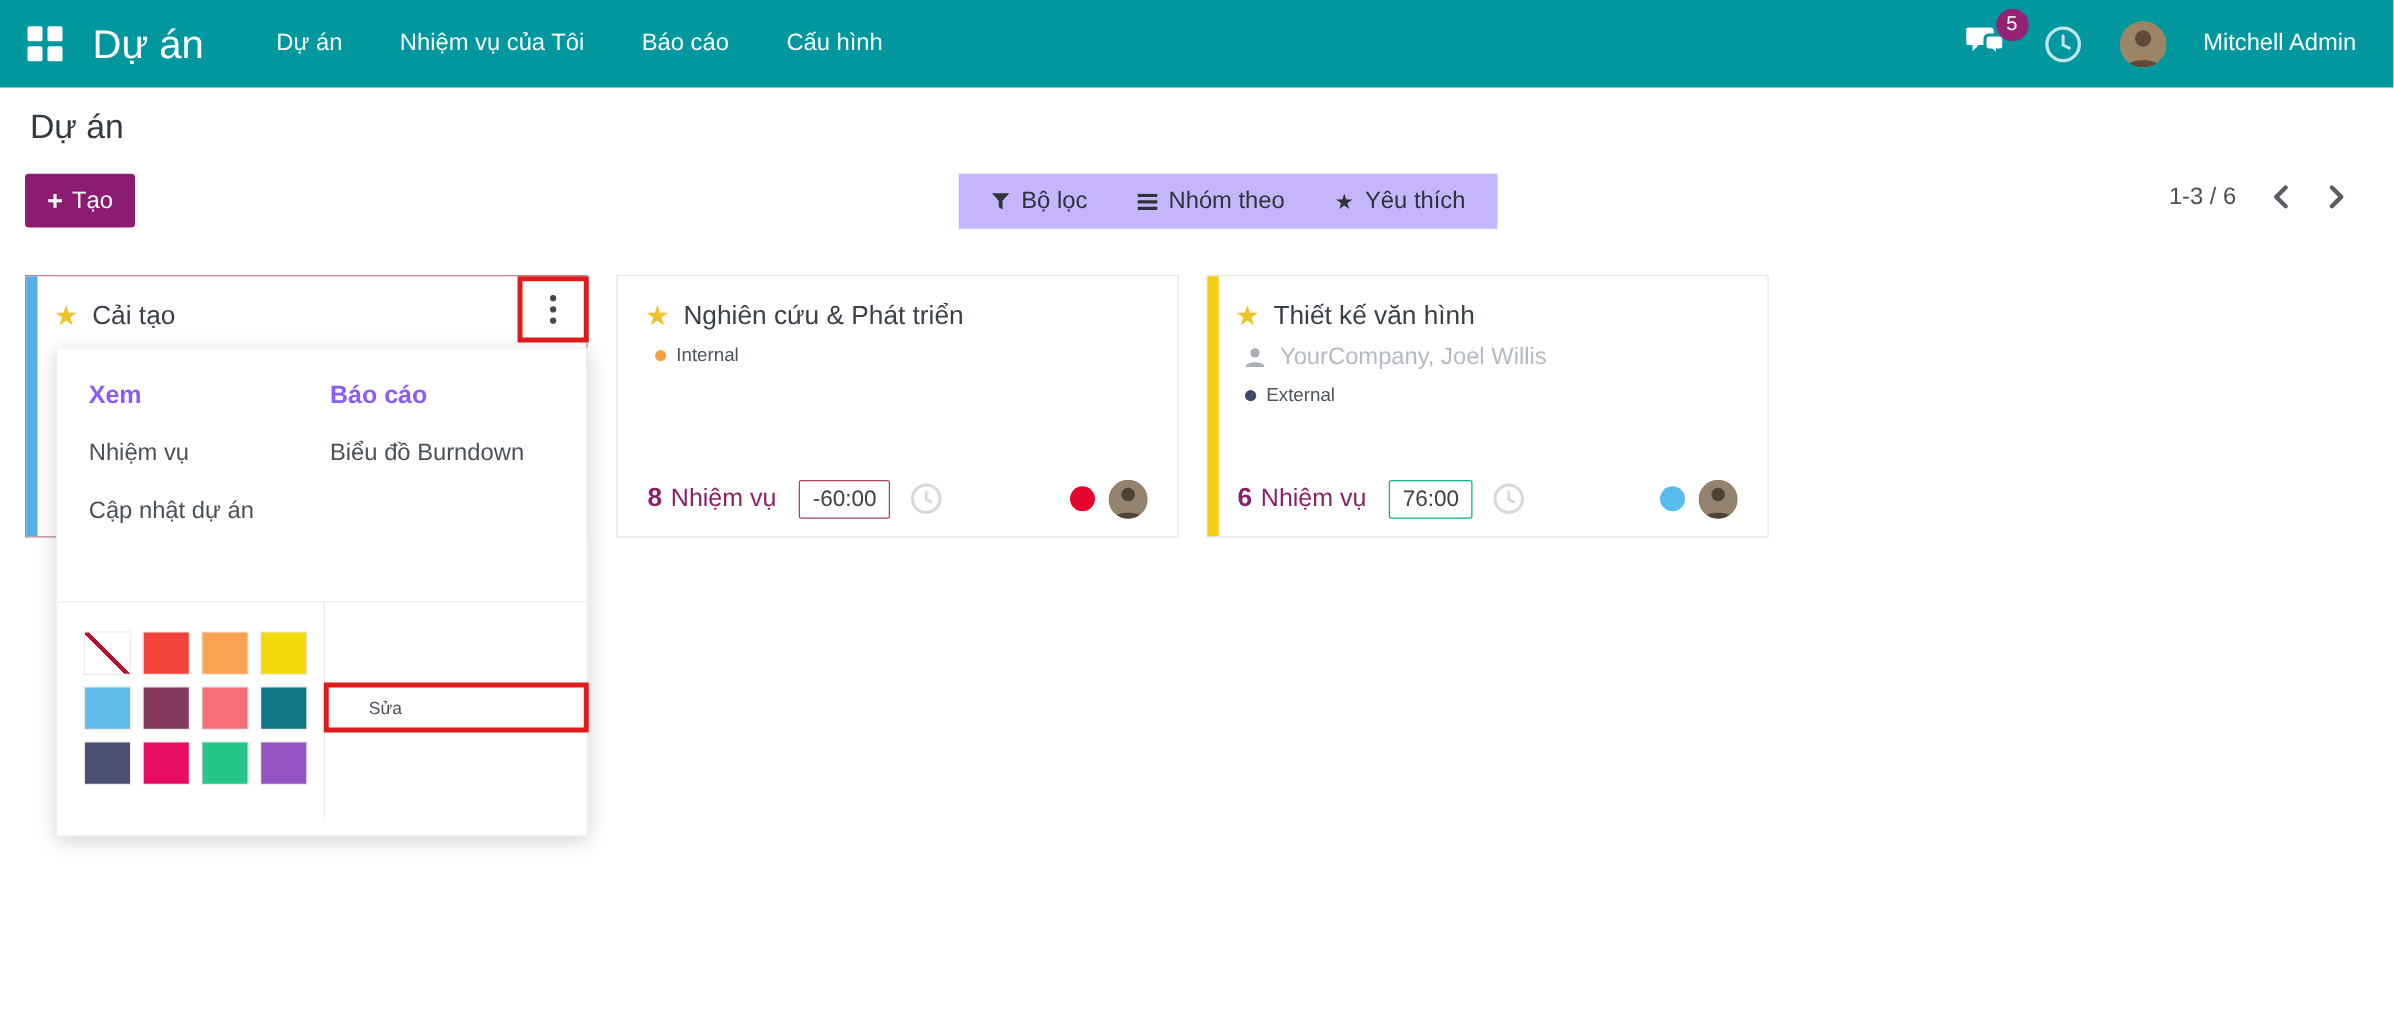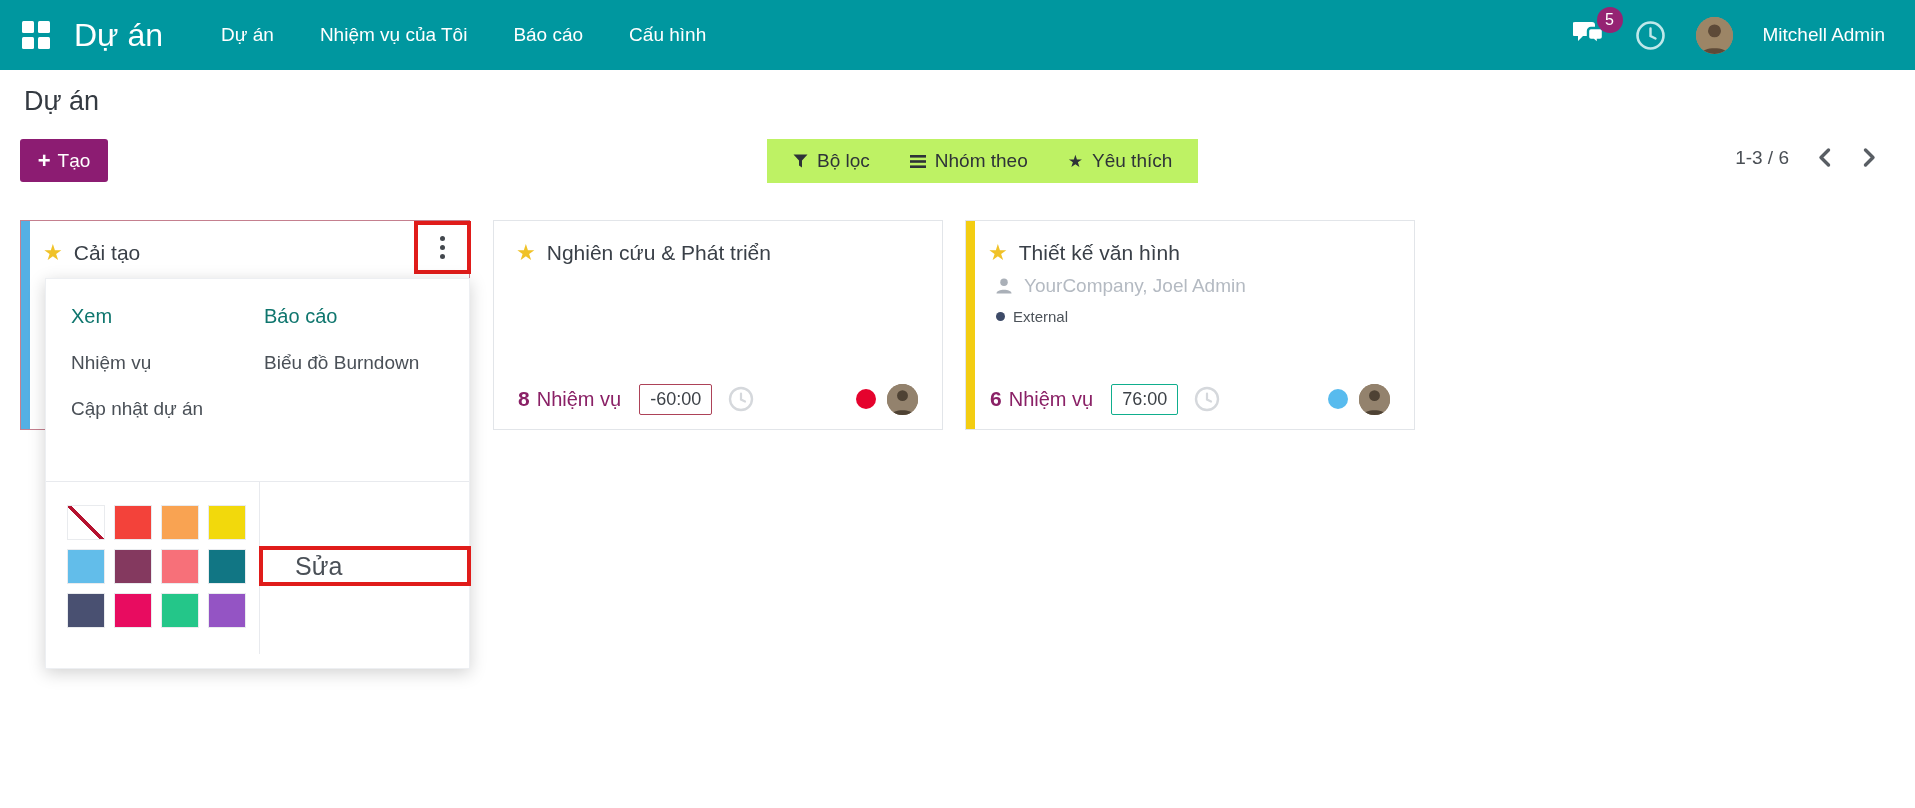--- a/index.html
+++ b/index.html
@@ -27,21 +27,21 @@
   .create-btn { position: absolute; left: 20px; top: 139px; width: 88px; height: 43px;
                 background: #8c1c72; color: #fff; border: none; border-radius: 3px;
                 font-size: 19px; font-family: inherit; display: flex; align-items: center;
                 justify-content: center; gap: 7px; cursor: pointer; }
   .create-btn .plus { font-size: 22px; font-weight: bold; line-height: 1; }
   .search-area { position: absolute; left: 767px; top: 84px; width: 1120px; }
   .search-input { width: 100%; border: none; border-bottom: 1px solid #d6d9dc; background: transparent;
                   font-size: 20px; font-family: inherit; color: #3a4047; padding: 8px 44px 12px 10px; outline: none; }
   .search-input::placeholder { color: #83898f; }
   .search-icon { position: absolute; right: 2px; top: 6px; cursor: pointer; }
-  .filter-bar { position: absolute; left: 767px; top: 139px; height: 44px; background: #bef264;
+  .filter-bar { position: absolute; left: 767px; top: 139px; height: 44px; background: #c4b5fd;
                 display: flex; align-items: center; padding: 0 26px; gap: 40px; }
   .filter-btn { display: flex; align-items: center; gap: 9px; font-size: 19px; color: #2e3338;
                 cursor: pointer; white-space: nowrap; }
   .pager { position: absolute; top: 146px; right: 36px; display: flex; align-items: center; gap: 26px; }
   .pager-text { font-size: 19px; color: #4a4f55; }
   .pager-btn { cursor: pointer; display: flex; }
 
   
   .card { position: absolute; top: 220px; width: 450px; height: 210px; background: #fff;
           border: 1px solid #e2e5e9; }
@@ -76,36 +76,36 @@
   .kebab { display: flex; flex-direction: column; gap: 4px; cursor: pointer; padding: 4px 8px; }
   .kebab i { width: 5px; height: 5px; border-radius: 50%; background: #43484e; display: block; }
 
   
   .dropdown { position: absolute; left: 45px; top: 278px; width: 425px; height: 391px;
               background: #fff; border: 1px solid #edeff2;
               box-shadow: 0 4px 16px rgba(0,0,0,.18); z-index: 5; }
   .dd-cols { display: flex; padding: 26px 0 0 25px; }
   .dd-col-left { width: 193px; }
   .dd-col-right { width: 200px; }
-  .dd-header { font-size: 20px; font-weight: normal; color: #0f766e; margin-bottom: 22px; }
+  .dd-header { font-size: 20px; font-weight: bold; color: #8b5cf6; margin-bottom: 22px; }
   .dd-item { font-size: 19px; color: #4a5057; margin-bottom: 20px; line-height: 1.35; cursor: pointer; }
   .dd-col-right .dd-item-wrap { max-width: 155px; }
   .dd-divider { position: absolute; left: 0; right: 0; top: 202px; height: 1px; background: #e8eaee; }
   .dd-vline { position: absolute; left: 213px; top: 202px; bottom: 14px; width: 1px; background: #e8eaee; }
   .palette { position: absolute; left: 22px; top: 227px; display: grid;
              grid-template-columns: repeat(4, 36px); gap: 11px; }
   .swatch { width: 36px; height: 33px; box-shadow: 0 0 0 1px #e9ebee; cursor: pointer; }
   .swatch.none { background:
       linear-gradient(45deg, transparent 45%, #b5122f 45%, #b5122f 53%, transparent 53%), #fff; }
   .action-share { position: absolute; left: 213px; top: 225px; width: 212px; height: 42px;
                   display: flex; align-items: center; padding-left: 36px; font-size: 19px;
                   color: #4a5057; cursor: pointer; }
   .action-edit-box { position: absolute; left: 213px; top: 267px; width: 212px; height: 40px;
                      border: 4px solid #e01c1a; display: flex; align-items: center;
-                     padding-left: 32px; font-size: 25px; color: #4a5057; cursor: pointer; }
+                     padding-left: 32px; font-size: 14px; color: #4a5057; cursor: pointer; }
 </style>
 </head>
 <body>
 
 <div class="root">
 
   <div class="navbar">
     <div class="apps-icon">
         <i></i>
         <i></i>
@@ -198,20 +198,24 @@
           <i></i>
           <i></i>
         </div>
     </div>
   </div>
 
   <div class="card card-2">
     <div class="card-head">
       <span class="star">★</span>
       <span class="card-title">Nghiên cứu &amp; Phát triển</span>
+    </div>
+    <div class="tag-row">
+      <span class="dot" style="background-color: rgb(245, 161, 66);"></span>
+      <span>Internal</span>
     </div>
     <div class="stats">
       <span class="task-count">8</span>
       <span class="task-label">Nhiệm vụ</span>
       <span class="hours-badge" style="border-color: rgb(173, 66, 88);">-60:00</span>
       <span class="mini-clock">
         <svg width="26" height="26" viewBox="0 0 26 26">
           <circle cx="13" cy="13" r="11" fill="none" stroke="#d5d8dc" stroke-width="2.4"></circle>
           <path d="M13 7.5 v6 l4 2" fill="none" stroke="#d5d8dc" stroke-width="2.2" stroke-linecap="round"></path>
         </svg>
@@ -231,21 +235,21 @@
     <div class="colorbar" style="background-color: rgb(243, 205, 18);"></div>
     <div class="card-head">
       <span class="star">★</span>
       <span class="card-title">Thiết kế văn hình</span>
     </div>
     <div class="subline">
       <svg width="20" height="20" viewBox="0 0 24 24">
         <circle cx="12" cy="7.5" r="4.5" fill="#aab0b8"></circle>
         <path d="M3 21c0-6 18-6 18 0z" fill="#aab0b8"></path>
       </svg>
-      <span>YourCompany, Joel Admin</span>
+      <span>YourCompany, Joel Willis</span>
     </div>
     <div class="tag-row">
       <span class="dot" style="background-color: rgb(62, 75, 104);"></span>
       <span>External</span>
     </div>
     <div class="stats">
       <span class="task-count">6</span>
       <span class="task-label">Nhiệm vụ</span>
       <span class="hours-badge" style="border-color: rgb(15, 174, 141);">76:00</span>
       <span class="mini-clock">

